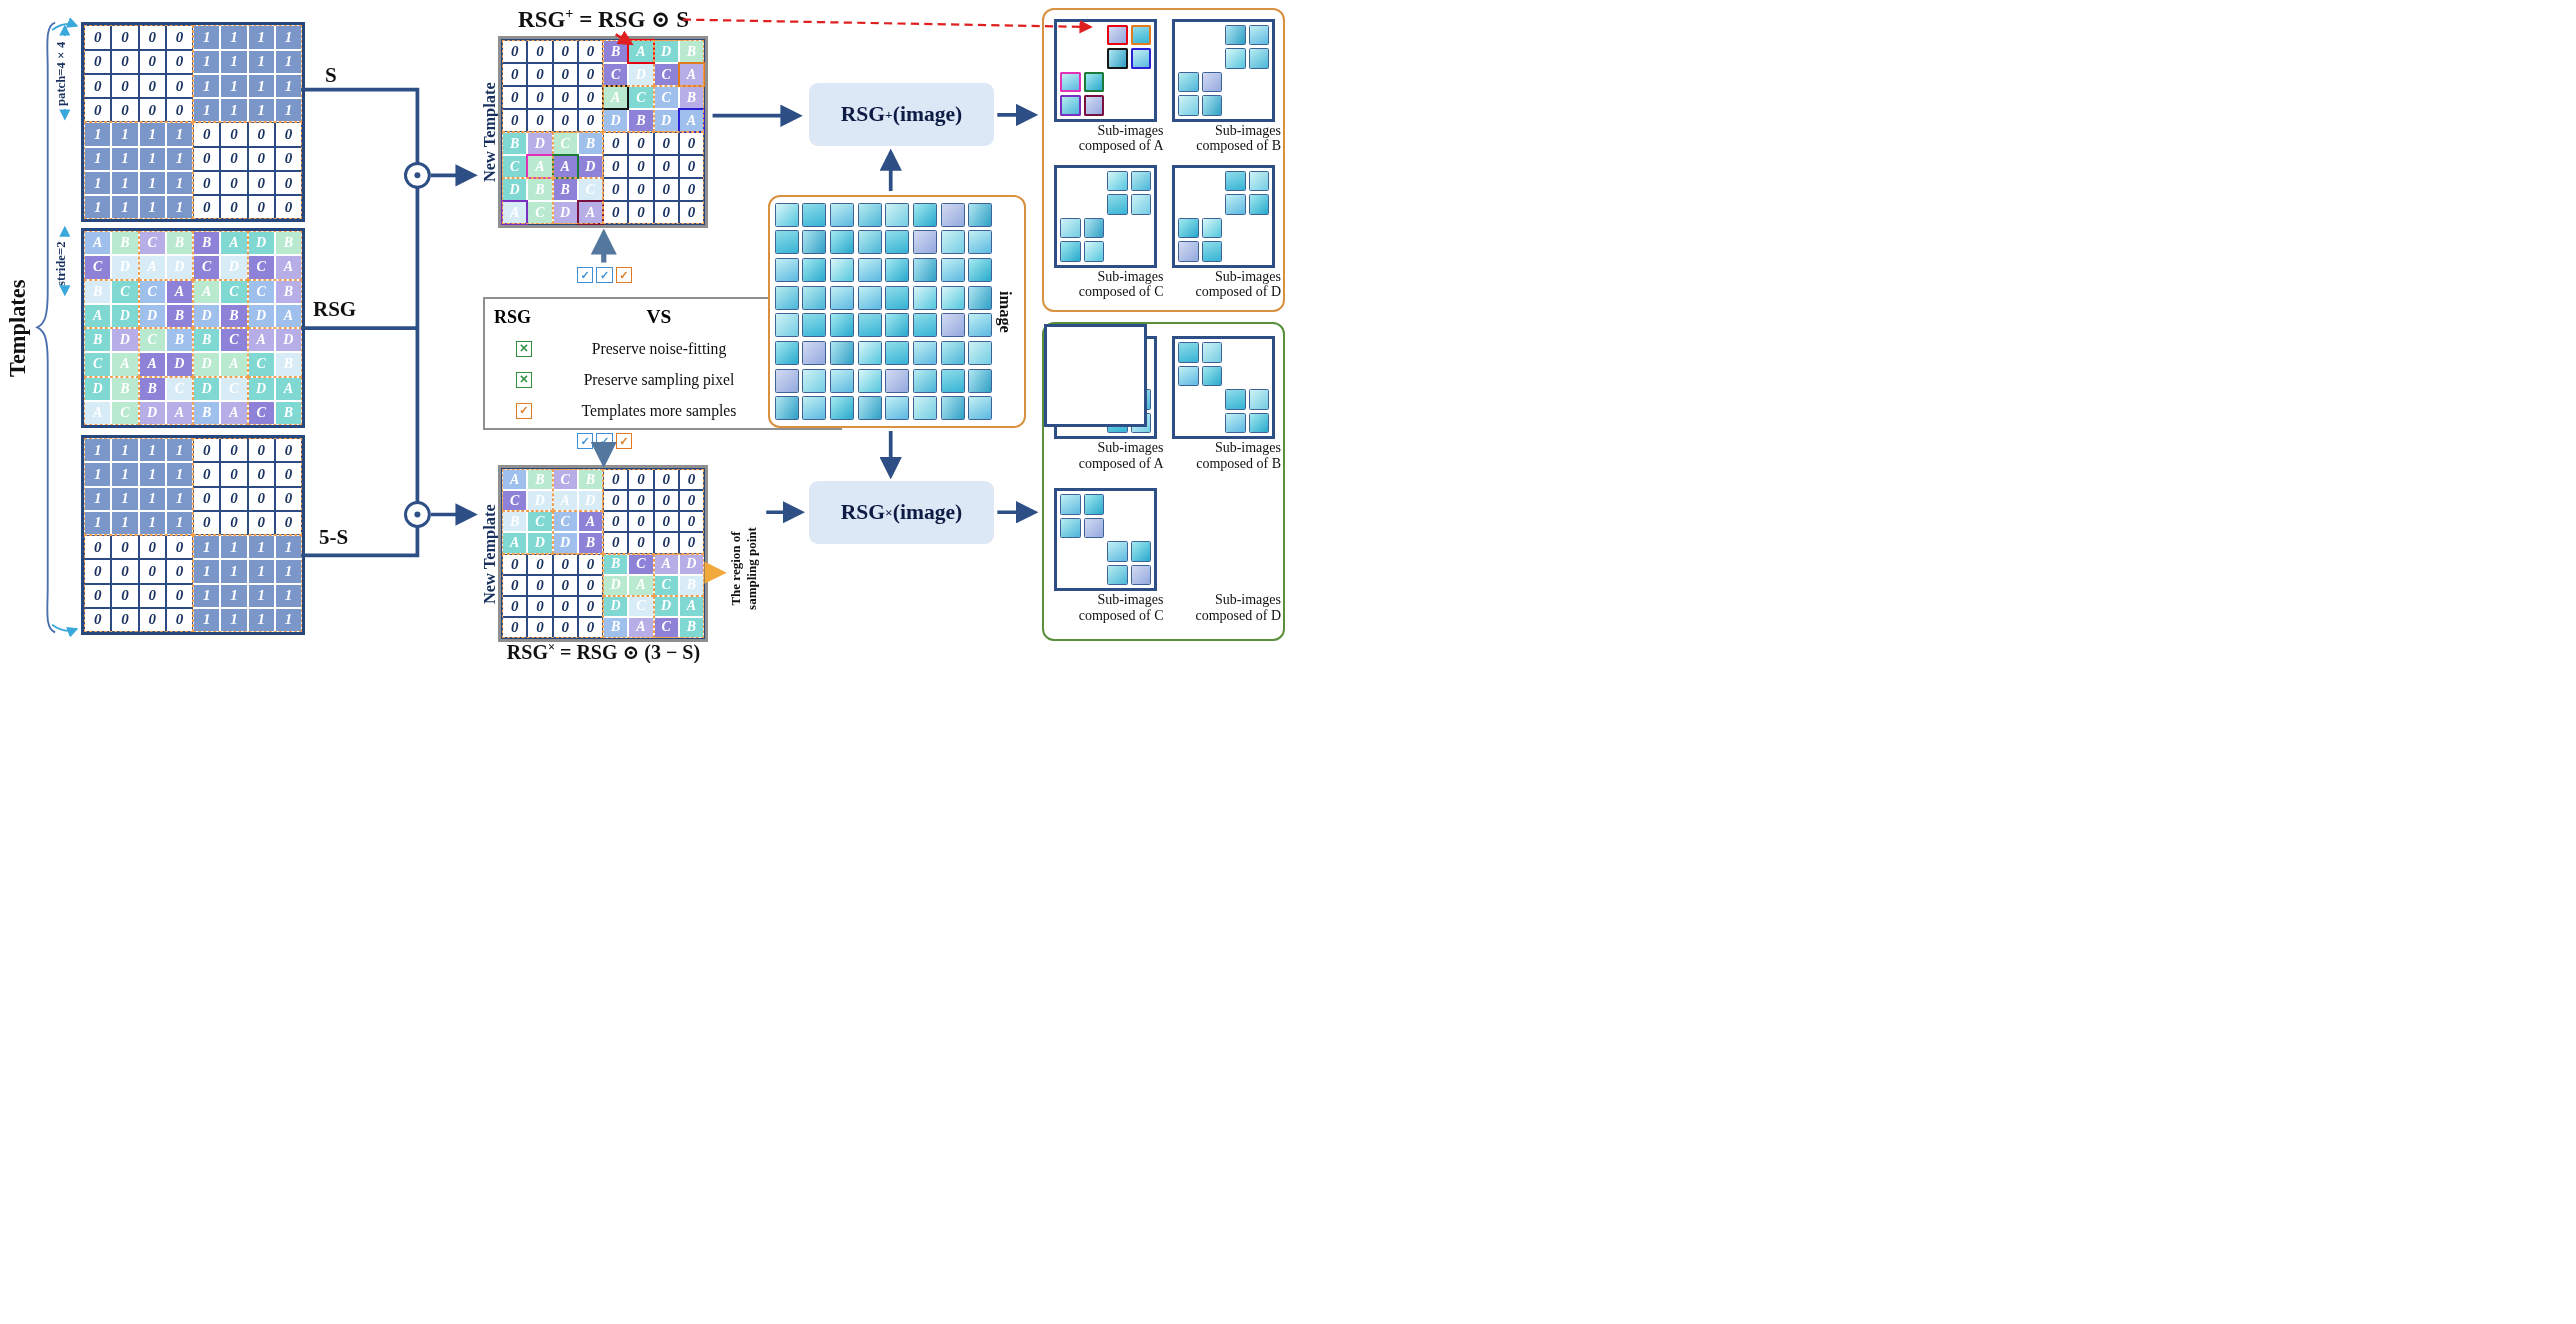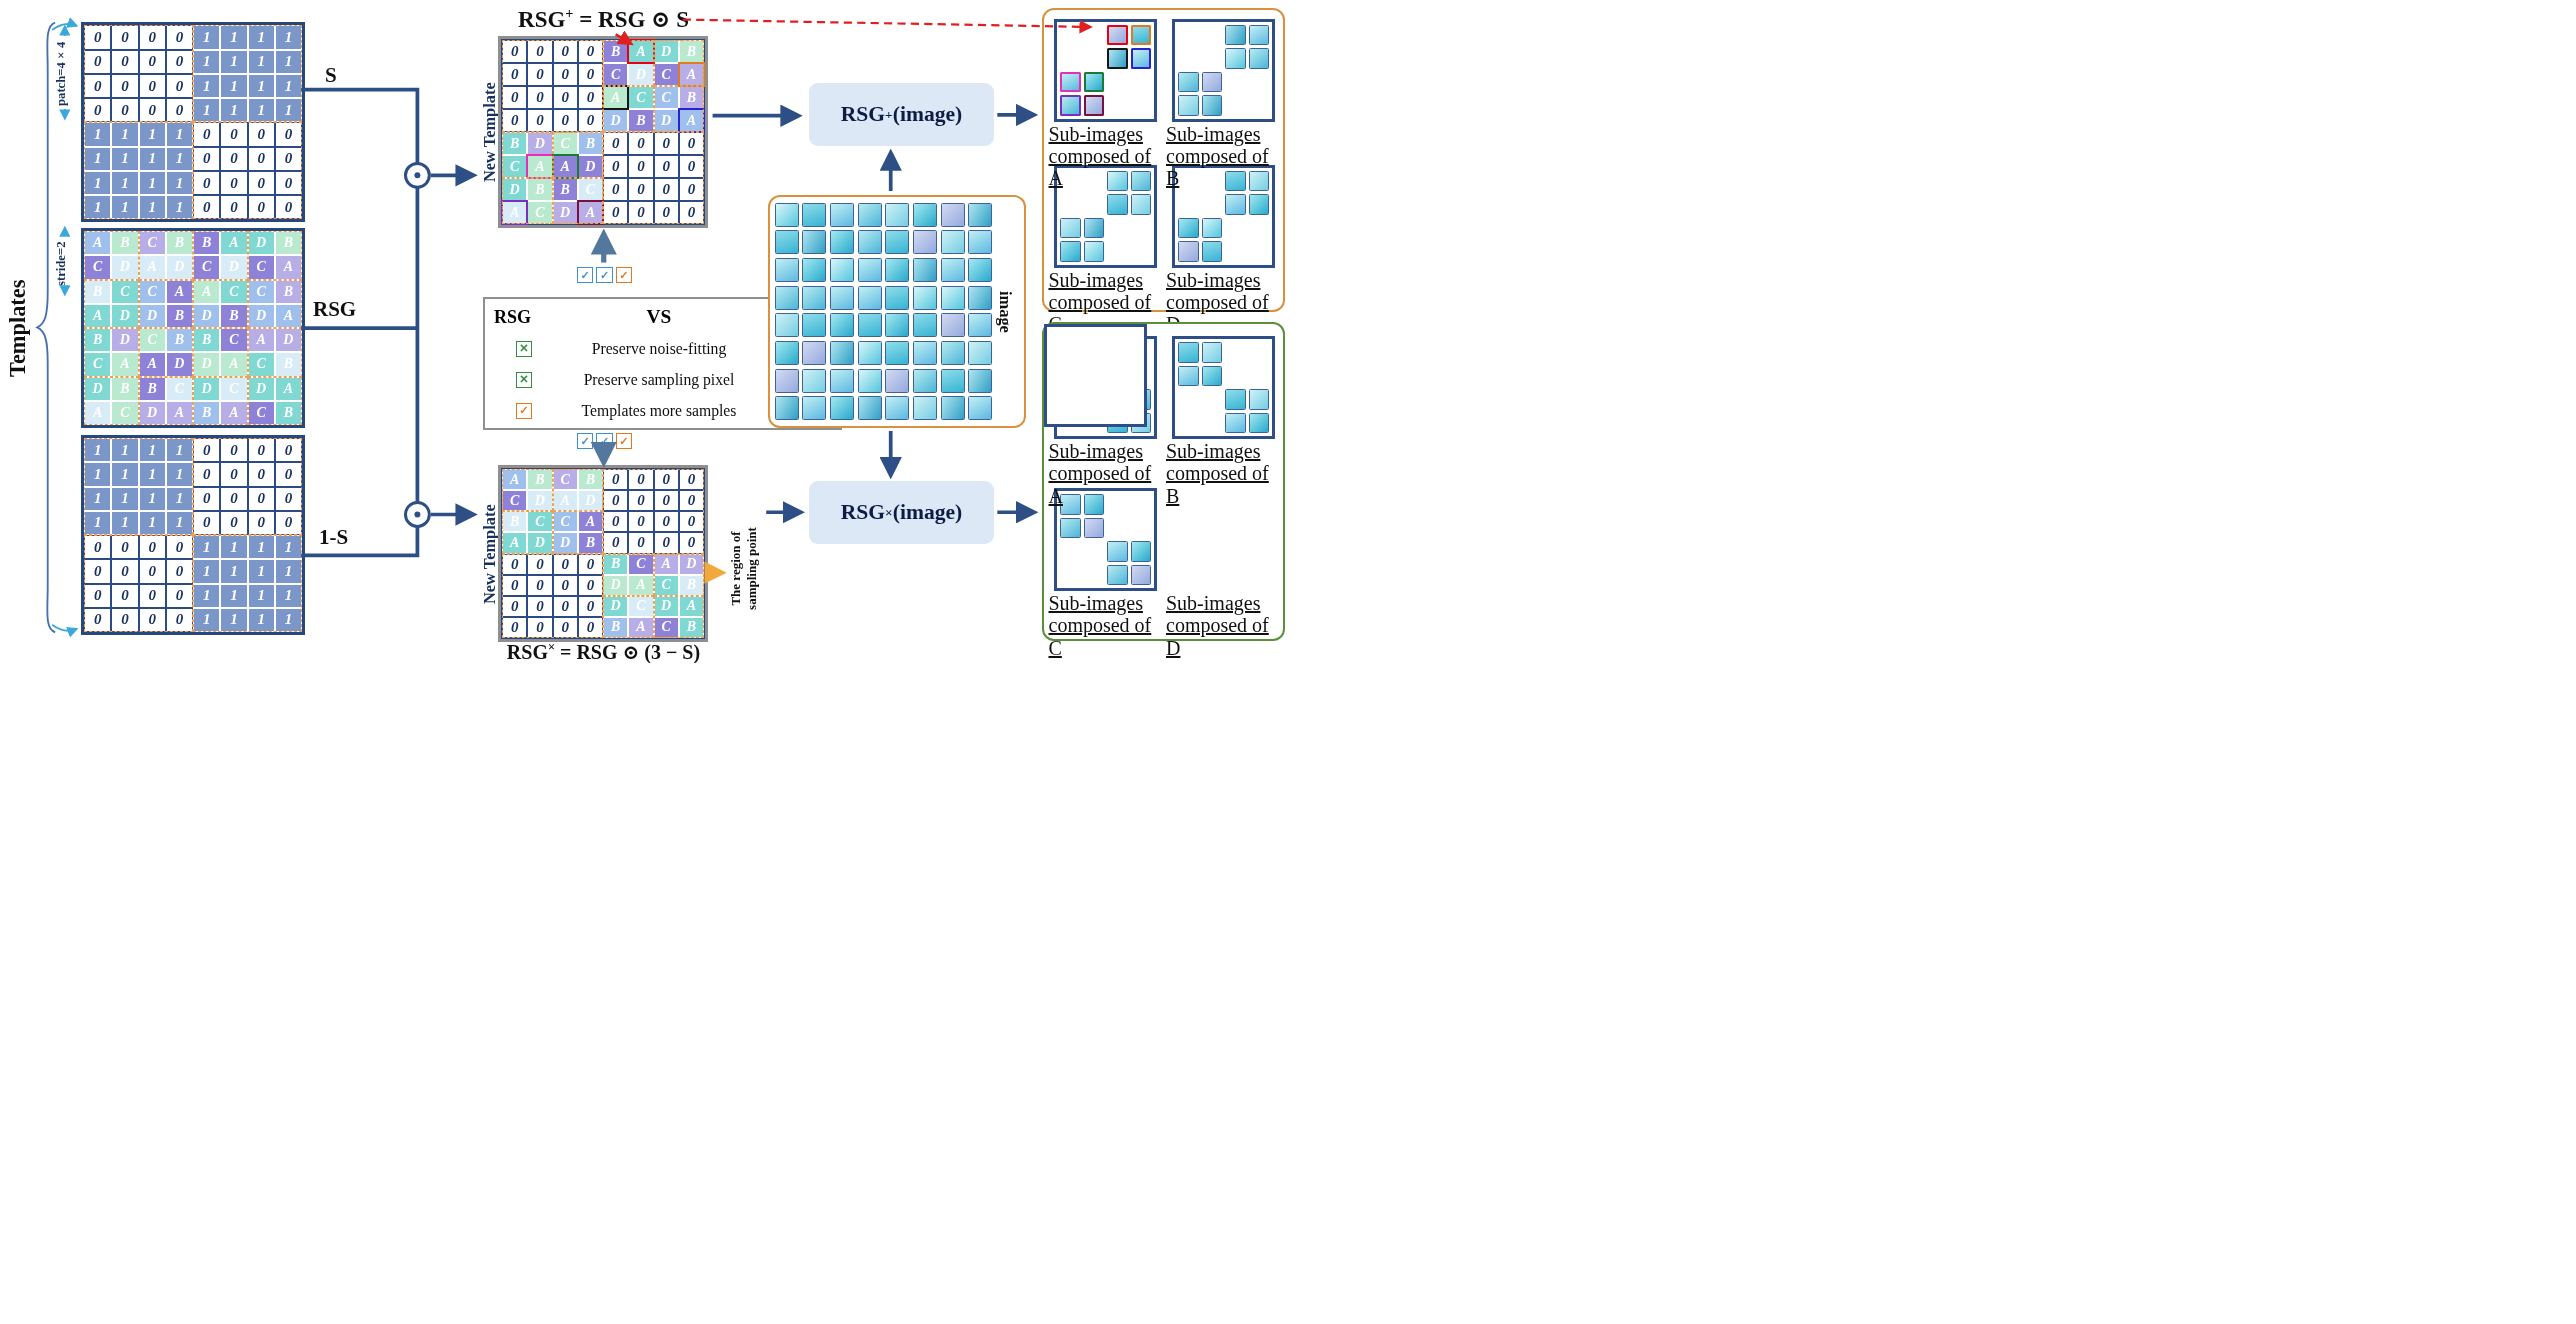--- a/index.html
+++ b/index.html
@@ -73,21 +73,21 @@
   
   .group{position:absolute;border:2.2px solid;border-radius:12px;background:#fff;box-sizing:border-box;}
   #group-top{left:1042px;top:7.5px;width:243px;height:304px;border-color:#d9903f;}
   #group-bottom{left:1042px;top:322px;width:243px;height:319px;border-color:#5a8f3c;}
   .panel{position:absolute;width:103px;height:103px;border:3px solid #2d4f86;background:#fff;display:grid;
          grid-template-columns:repeat(4,1fr);grid-template-rows:repeat(4,1fr);gap:3px;padding:3px;box-sizing:border-box;}
   #top-panel-0{left:10.4px;top:9px;} #top-panel-1{left:128px;top:9px;}
   #top-panel-2{left:10.4px;top:155px;} #top-panel-3{left:128px;top:155px;}
   #bot-panel-0{left:10.4px;top:12px;} #bot-panel-1{left:128px;top:12px;}
   #bot-panel-2{left:10.4px;top:164px;}
-  .caption{position:absolute;width:115px;text-align:left;font-size:20px;line-height:1.12;color:#101010;text-decoration:underline;}
+  .caption{position:absolute;width:115px;text-align:right;font-size:14px;line-height:1.12;color:#101010;}
   #top-cap-0{left:4.5px;top:113px;} #top-cap-1{left:122px;top:113px;}
   #top-cap-2{left:4.5px;top:259px;} #top-cap-3{left:122px;top:259px;}
   #bot-cap-0{left:4.5px;top:116px;} #bot-cap-1{left:122px;top:116px;}
   #bot-cap-2{left:4.5px;top:268px;} #bot-cap-3{left:122px;top:268px;}
   .pcell{border-radius:1.5px;}
   .pcell.filled{border:0.7px solid #3f6296;}
 
   
   .g0{background:linear-gradient(135deg,#d9f7f9,#54c6de);}
   .g1{background:linear-gradient(135deg,#a4eaf0,#28a9cd);}
@@ -329,21 +329,21 @@
       <div class="ncell one">1</div>
       <div class="ncell one">1</div>
       <div class="qdash" style="left: 0%; top: 0%; width: 50%; height: 50%;"></div>
       <div class="qdash" style="left: 50%; top: 0%; width: 50%; height: 50%;"></div>
       <div class="qdash" style="left: 0%; top: 50%; width: 50%; height: 50%;"></div>
       <div class="qdash" style="left: 50%; top: 50%; width: 50%; height: 50%;"></div>
     </div>
 
   <div class="flabel" id="label-s">S</div>
   <div class="flabel" id="label-rsg">RSG</div>
-  <div class="flabel" id="label-1s">1-S</div>
+  <div class="flabel" id="label-1s">5-S</div>
 
   <div class="title" id="title-plus"><span>RSG</span><sup>+</sup><span> = RSG ⊙ S</span></div>
 
   <div class="rot-up nt-label" id="nt-top-label">New Template</div>
   <div class="ntwrap" id="nt-top">
     <div class="grid8 ntgrid" id="nt-top-grid">
         <div class="ncell zero">0</div>
         <div class="ncell zero">0</div>
         <div class="ncell zero">0</div>
         <div class="ncell zero">0</div>

